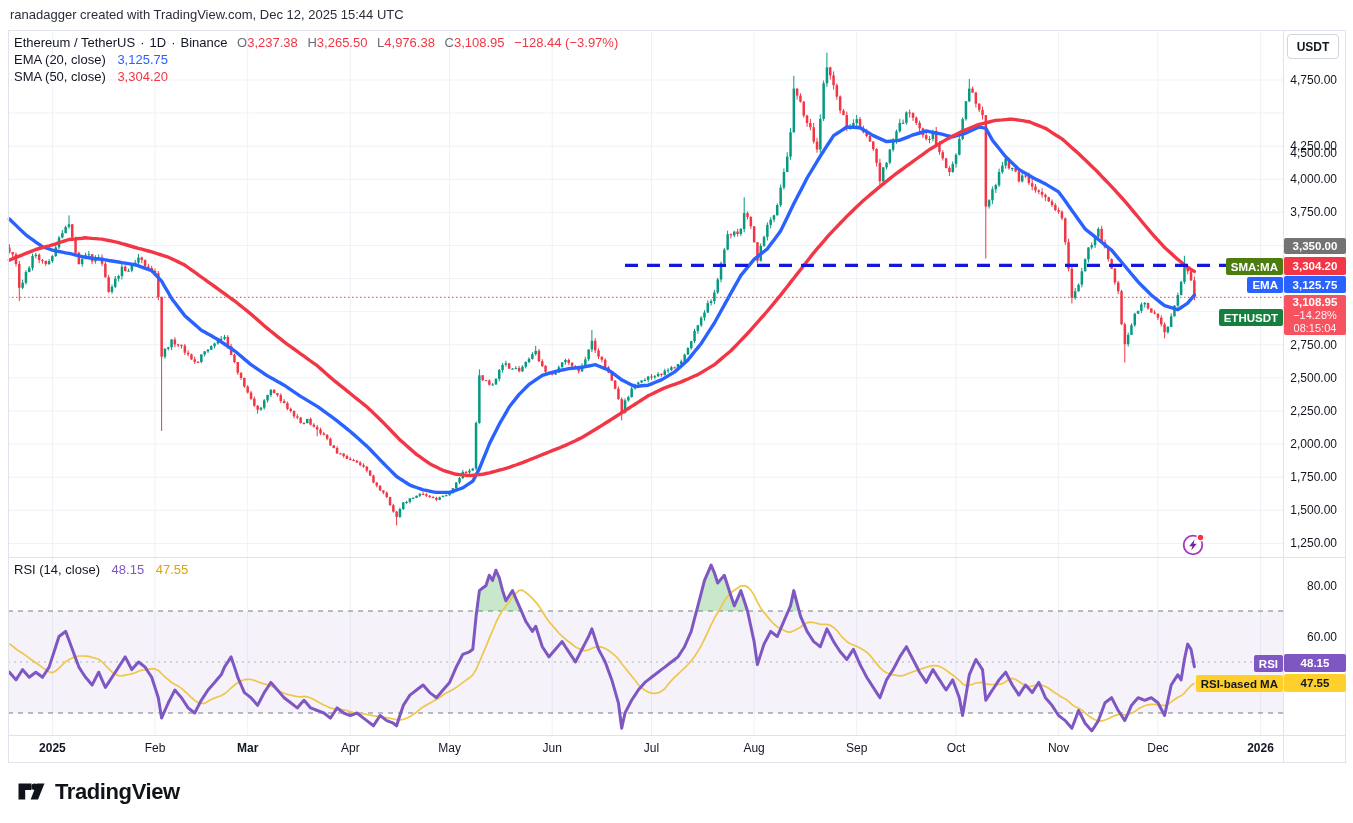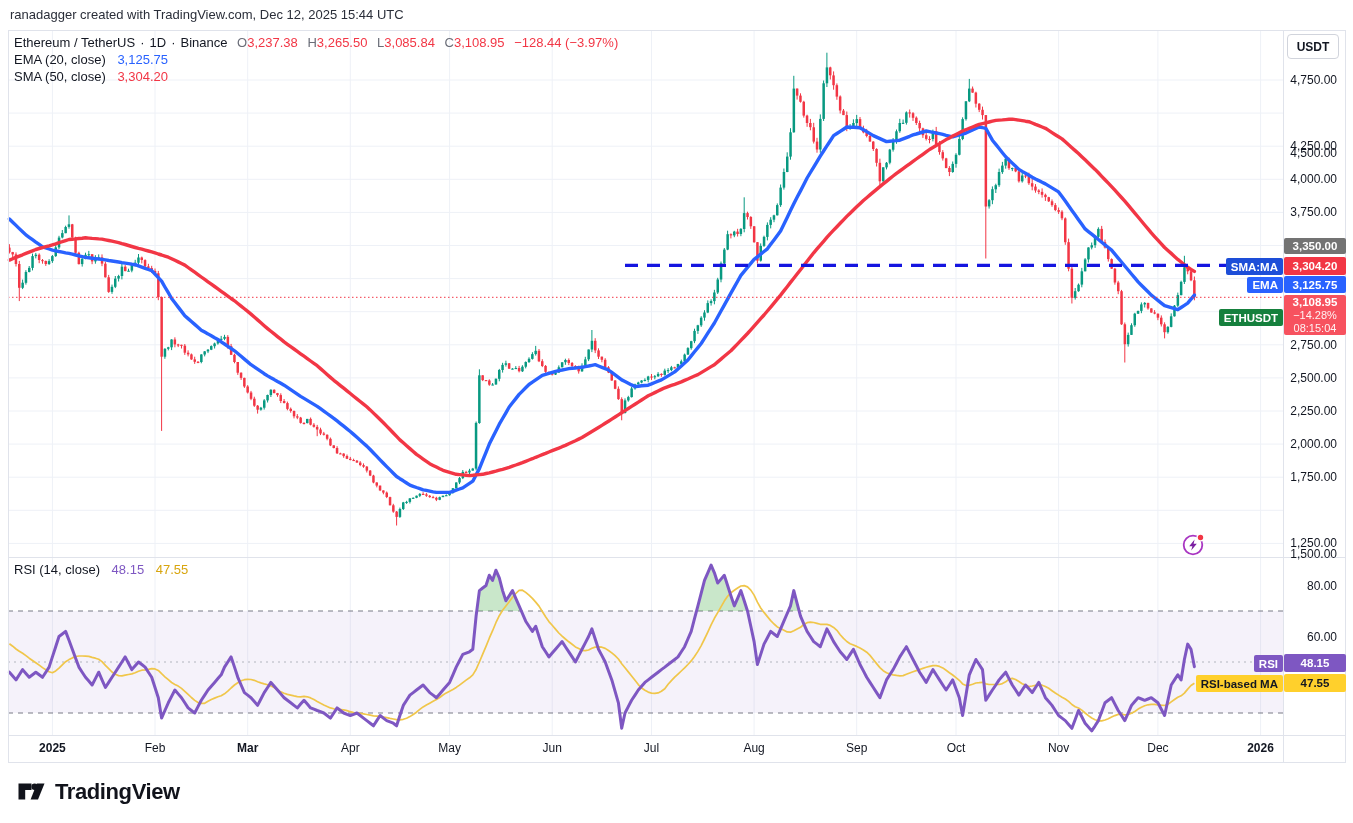--- a/index.html
+++ b/index.html
@@ -805,21 +805,21 @@
   <div class="abs border-line" style="left:8px;top:735px;width:1337px;height:1px"></div>
   <div class="abs border-line" style="left:8px;top:762px;width:1337px;height:1px"></div>
   <div class="abs border-line" style="left:8px;top:30px;width:1px;height:733px"></div>
   <div class="abs border-line" style="left:1283px;top:30px;width:1px;height:733px"></div>
   <div class="abs border-line" style="left:1345px;top:30px;width:1px;height:733px"></div>
 
   <div class="abs legend" style="top:35px">
     <span>Ethereum / TetherUS</span><span class="sep">·</span><span>1D</span><span class="sep">·</span><span>Binance</span>
     <span class="k">O</span><span style="color:#f23645">3,237.38</span>
     <span class="k">H</span><span style="color:#f23645">3,265.50</span>
-    <span class="k">L</span><span style="color:#f23645">3,085.84</span>
+    <span class="k">L</span><span style="color:#f23645">4,976.38</span>
     <span class="k">C</span><span style="color:#f23645">3,108.95</span>
     <span style="color:#f23645;margin-left:6px">−128.44 (−3.97%)</span>
   </div>
   <div class="abs legend" style="top:52px">
     <span>EMA (20, close)</span>
     <span style="color:#2962ff;margin-left:8px">3,125.75</span>
   </div>
   <div class="abs legend" style="top:69px">
     <span>SMA (50, close)</span>
     <span style="color:#f23645;margin-left:8px">3,304.20</span>
@@ -837,21 +837,21 @@
       <div class="pl" style="top: 73px;">4,750.00</div>
       <div class="pl" style="top: 106.1px; margin-top: 40px;">4,500.00</div>
       <div class="pl" style="top: 139.2px;">4,250.00</div>
       <div class="pl" style="top: 172.3px;">4,000.00</div>
       <div class="pl" style="top: 205.4px;">3,750.00</div>
       <div class="pl" style="top: 337.8px;">2,750.00</div>
       <div class="pl" style="top: 370.9px;">2,500.00</div>
       <div class="pl" style="top: 404px;">2,250.00</div>
       <div class="pl" style="top: 437.1px;">2,000.00</div>
       <div class="pl" style="top: 470.2px;">1,750.00</div>
-      <div class="pl" style="top: 503.3px; margin-top: 44px;">1,500.00</div>
+      <div class="pl" style="top: 503.3px;">1,500.00</div>
       <div class="pl" style="top: 536.4px;">1,250.00</div>
       <div class="pl" style="top: 578.5px;">80.00</div>
       <div class="pl" style="top: 629.5px;">60.00</div>
     </div>
   <div id="time-axis">
       <div class="tl bold" style="left: 52.4px;">2025</div>
       <div class="tl" style="left: 155.01px;">Feb</div>
       <div class="tl" style="left: 247.69px; font-weight: bold;">Mar</div>
       <div class="tl" style="left: 350.3px;">Apr</div>
       <div class="tl" style="left: 449.6px;">May</div>
@@ -859,21 +859,21 @@
       <div class="tl" style="left: 651.51px;">Jul</div>
       <div class="tl" style="left: 754.12px;">Aug</div>
       <div class="tl" style="left: 856.73px;">Sep</div>
       <div class="tl" style="left: 956.03px;">Oct</div>
       <div class="tl" style="left: 1058.64px;">Nov</div>
       <div class="tl" style="left: 1157.94px;">Dec</div>
       <div class="tl bold" style="left: 1260.55px;">2026</div>
     </div>
 
   <div class="badge" style="top:238px;height:16px;background:#737373">3,350.00</div>
-  <div class="flabel" style="top:258px;background:#1d4ed8">SMA:MA</div>
+  <div class="flabel" style="top:258px;background:#4d7c0f">SMA:MA</div>
   <div class="badge" style="top:257px;height:18px;background:#f23645">3,304.20</div>
   <div class="flabel" style="top:277px;height:16px;background:#2962ff">EMA</div>
   <div class="badge" style="top:276px;height:17px;background:#2962ff">3,125.75</div>
   <div class="flabel" style="top:309px;background:#15803d">ETHUSDT</div>
   <div class="badge" id="symbol-badge" style="top:295px;height:40px;background:#f7525f">
     <span>3,108.95</span>
     <span class="sub">−14.28%</span>
     <span class="sub">08:15:04</span>
   </div>
 

